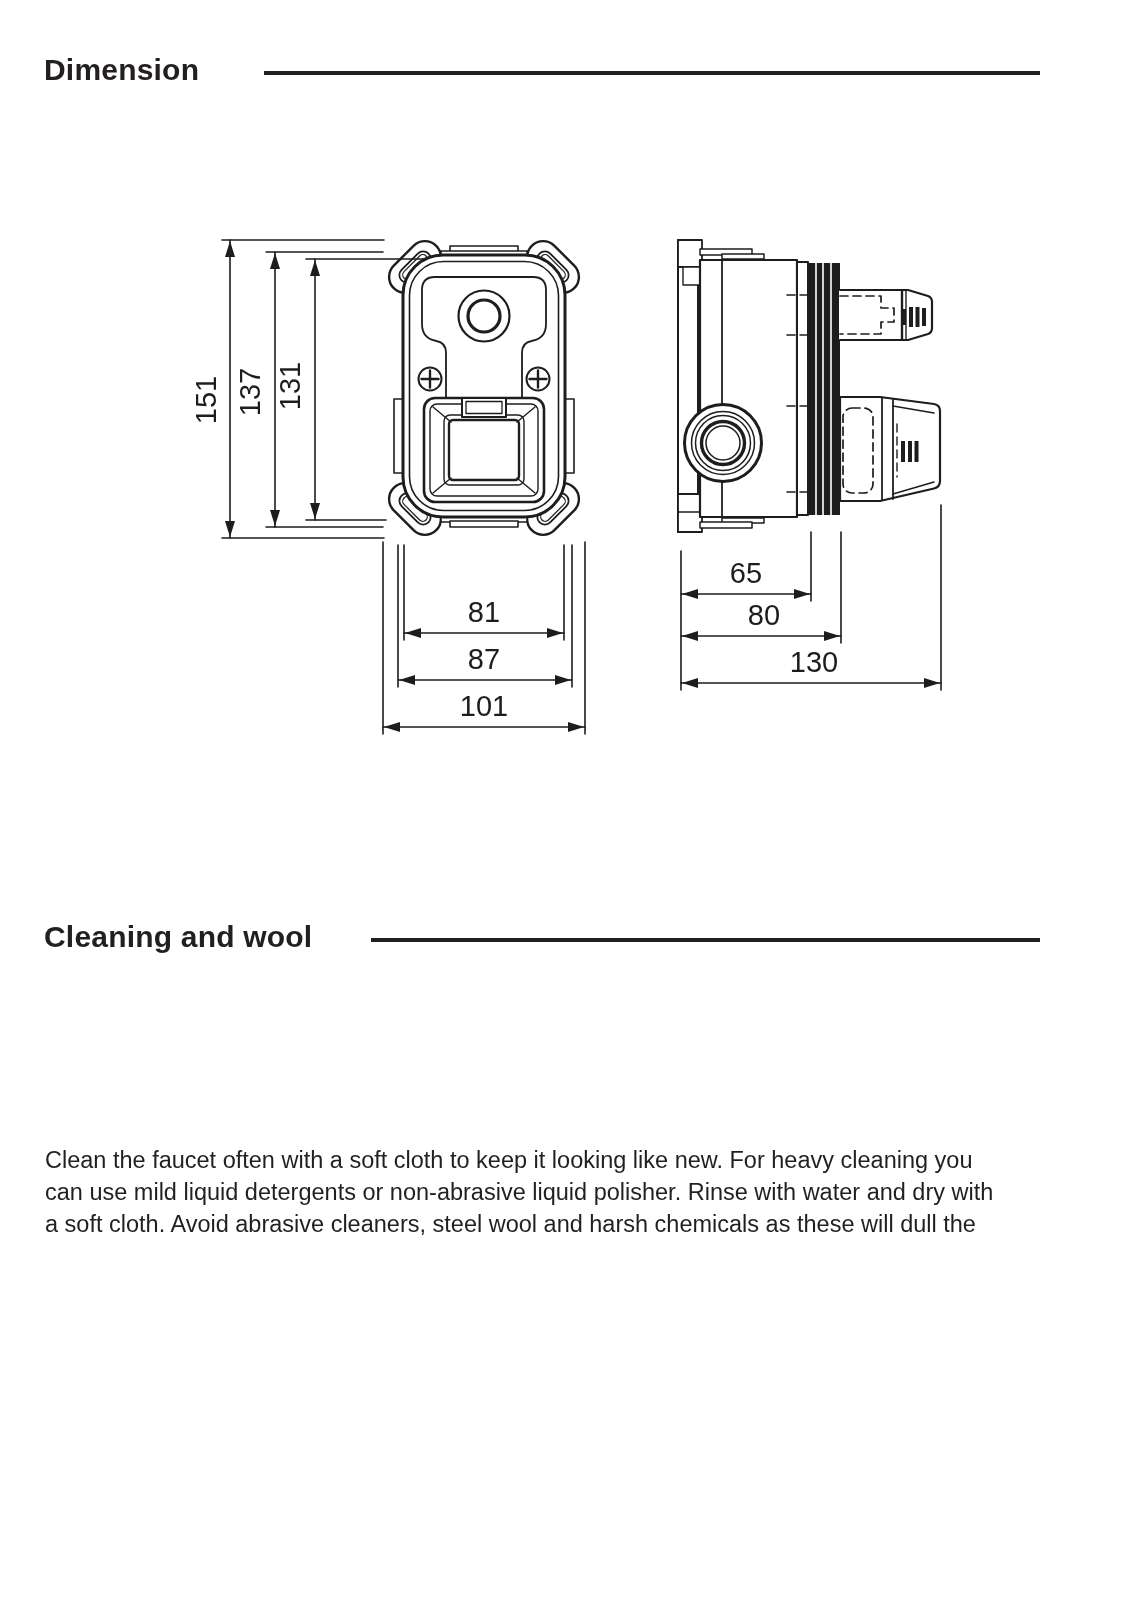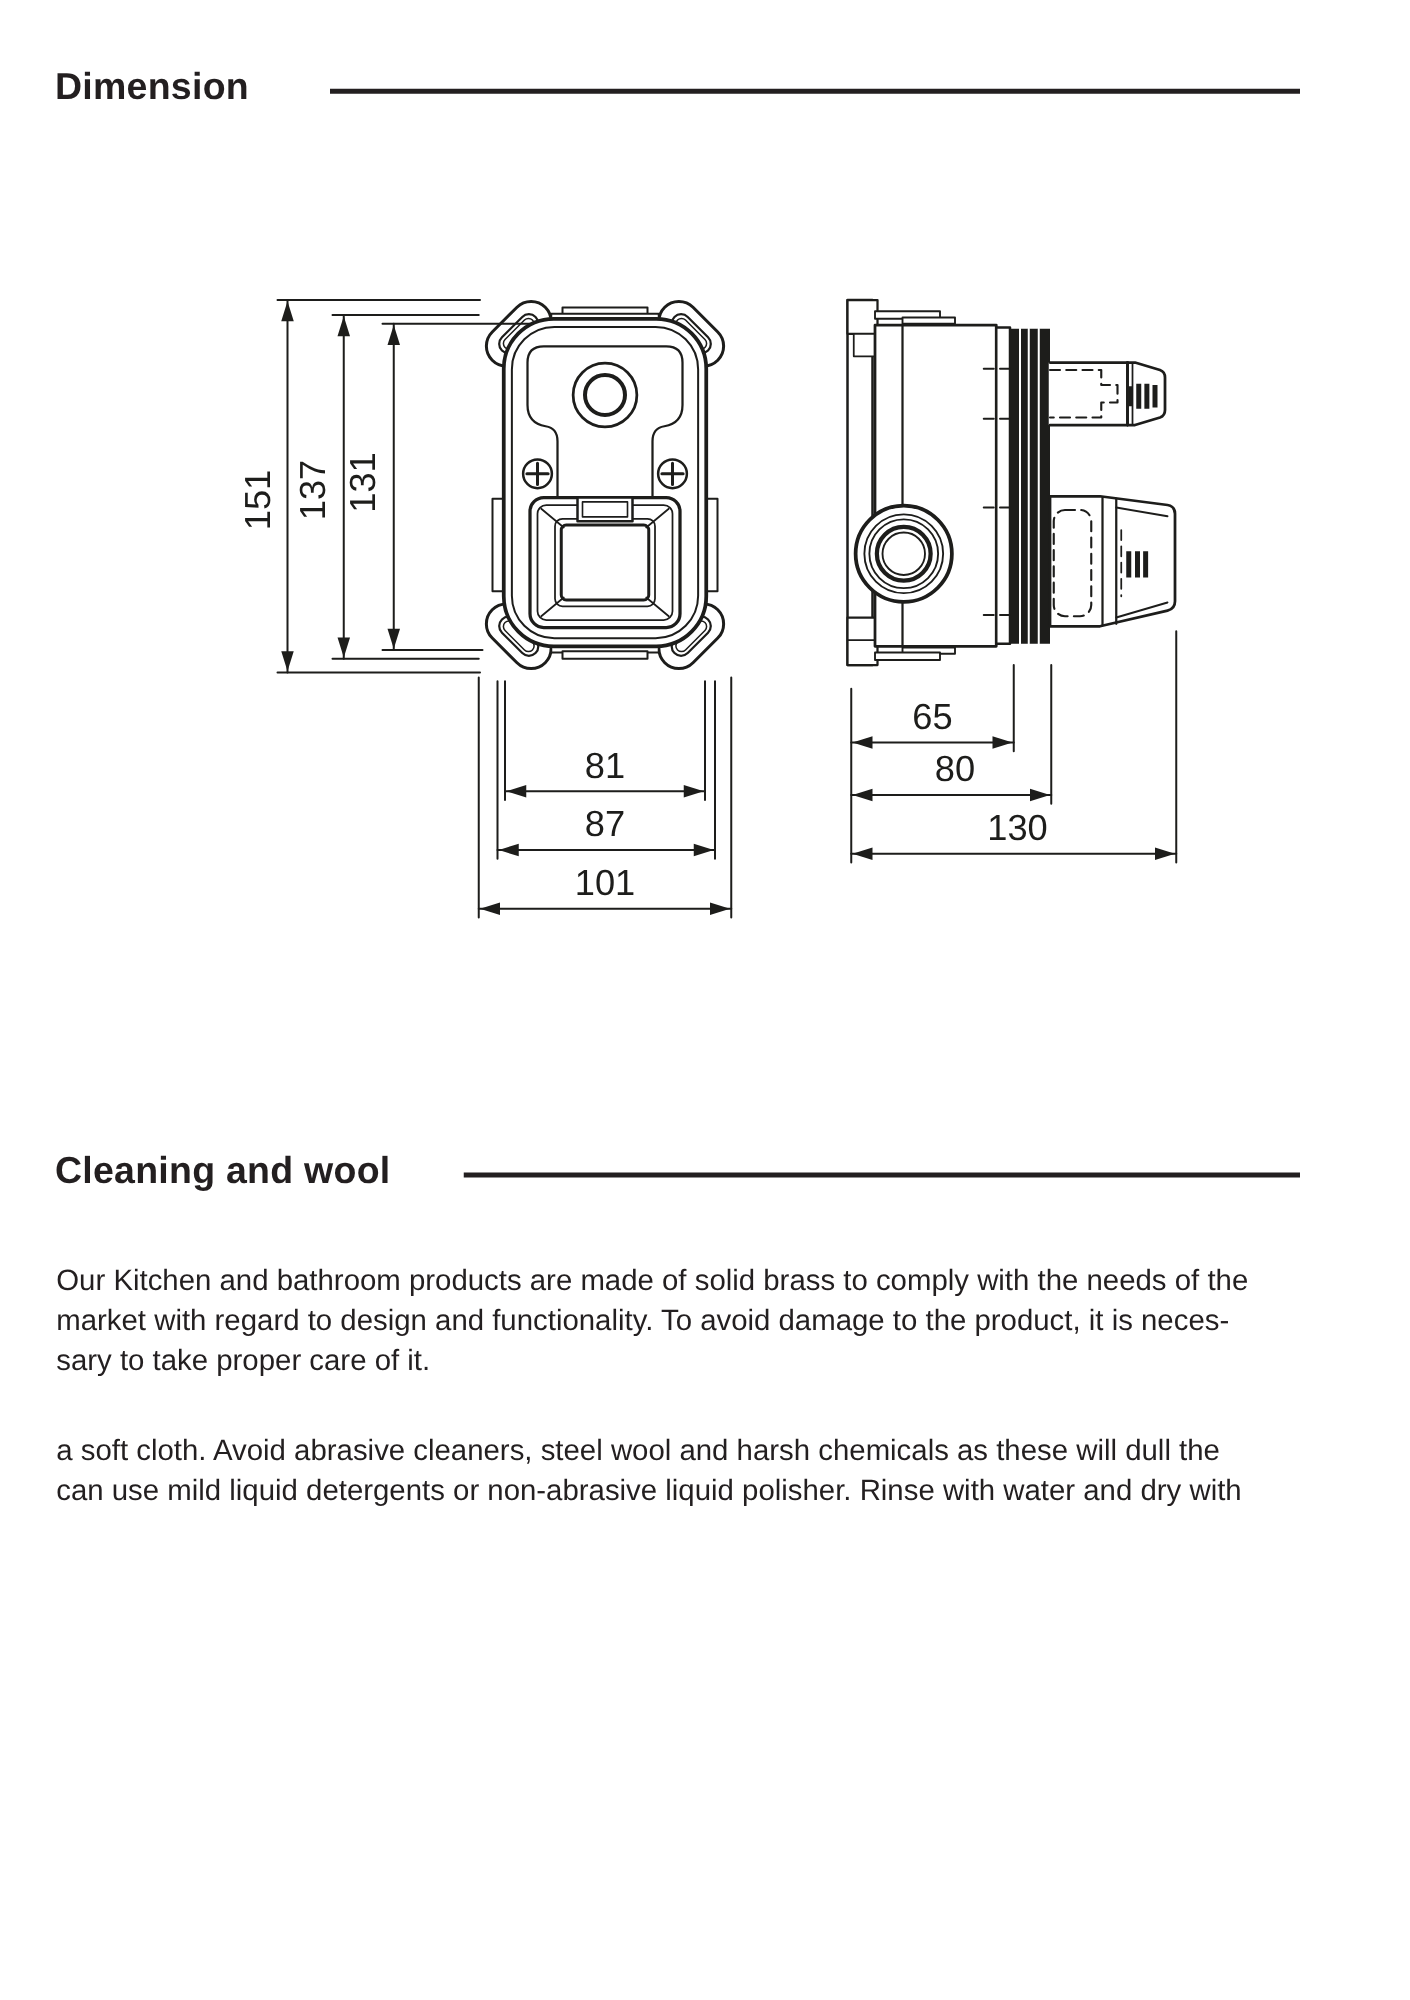--- a/index.html
+++ b/index.html
@@ -232,24 +232,20 @@
 
       <text class="dim-label" x="746" y="583" text-anchor="middle">65</text>
       <text class="dim-label" x="764" y="625" text-anchor="middle">80</text>
       <text class="dim-label" x="814" y="672" text-anchor="middle">130</text>
     </g>
   </svg>
 
   <h2 class="sec-title" id="title-cleaning">Cleaning and wool</h2>
   <div class="rule" id="rule-cleaning"></div>
 
-  <div class="para" id="para1">
-    <div>Our Kitchen and bathroom products are made of solid brass to comply with the needs of the</div>
-    <div>market with regard to design and functionality. To avoid damage to the product, it is neces-</div>
-    <div>sary to take proper care of it.</div>
+
+  <div class="para" id="para2">
+    <div>Clean the faucet often with a soft cloth to keep it looking like new. For heavy cleaning you</div>
+    <div>can use mild liquid detergents or non-abrasive liquid polisher. Rinse with water and dry with</div>
+    <div>a soft cloth. Avoid abrasive cleaners, steel wool and harsh chemicals as these will dull the</div>
   </div>
 
-  <div class="para" id="para2">
-    <div>a soft cloth. Avoid abrasive cleaners, steel wool and harsh chemicals as these will dull the</div>
-    <div>can use mild liquid detergents or non-abrasive liquid polisher. Rinse with water and dry with</div>
-  </div>
-
 </div>
 
 </body></html>

